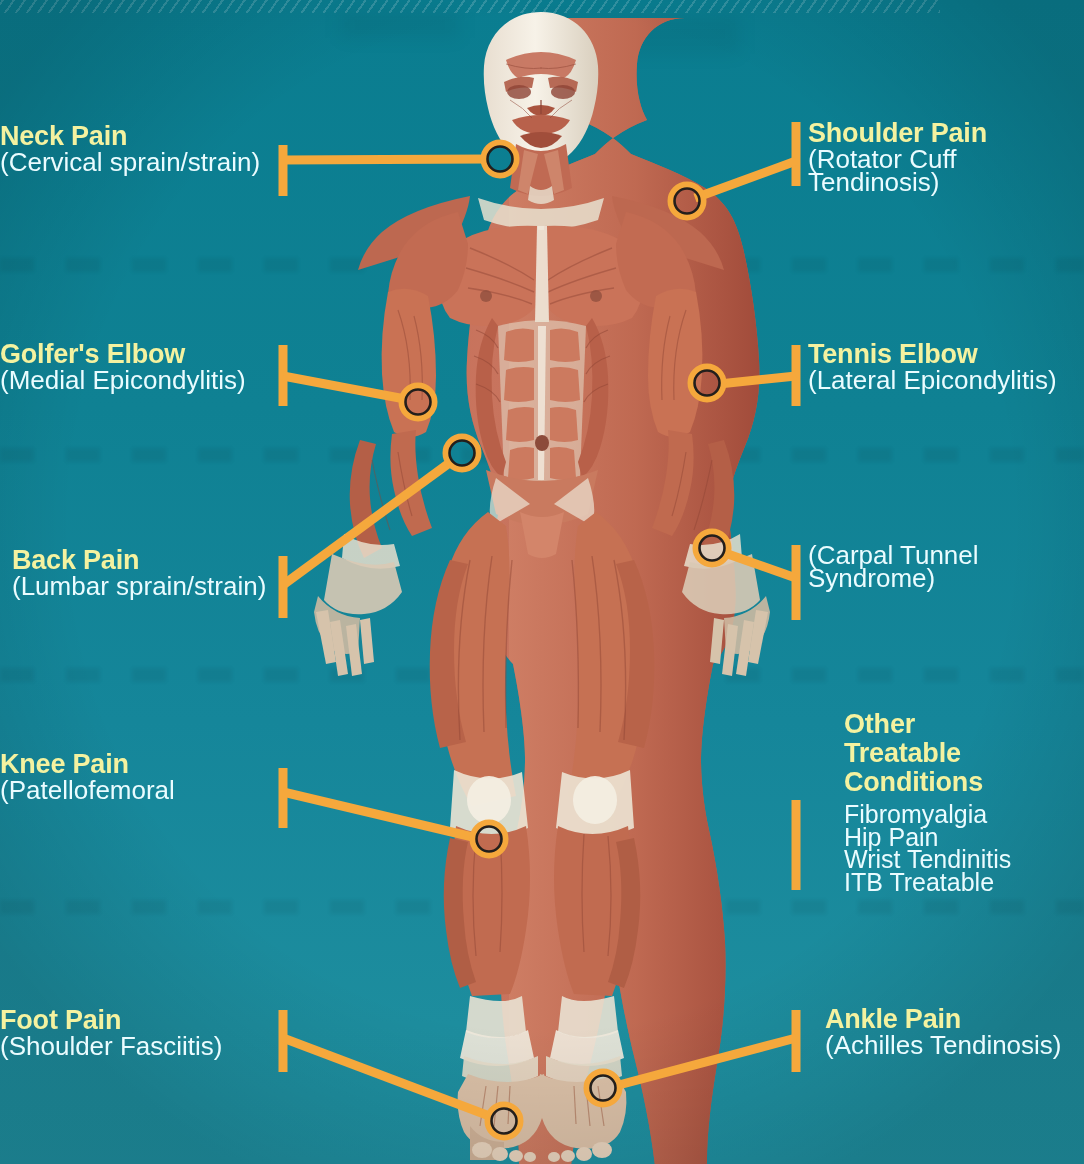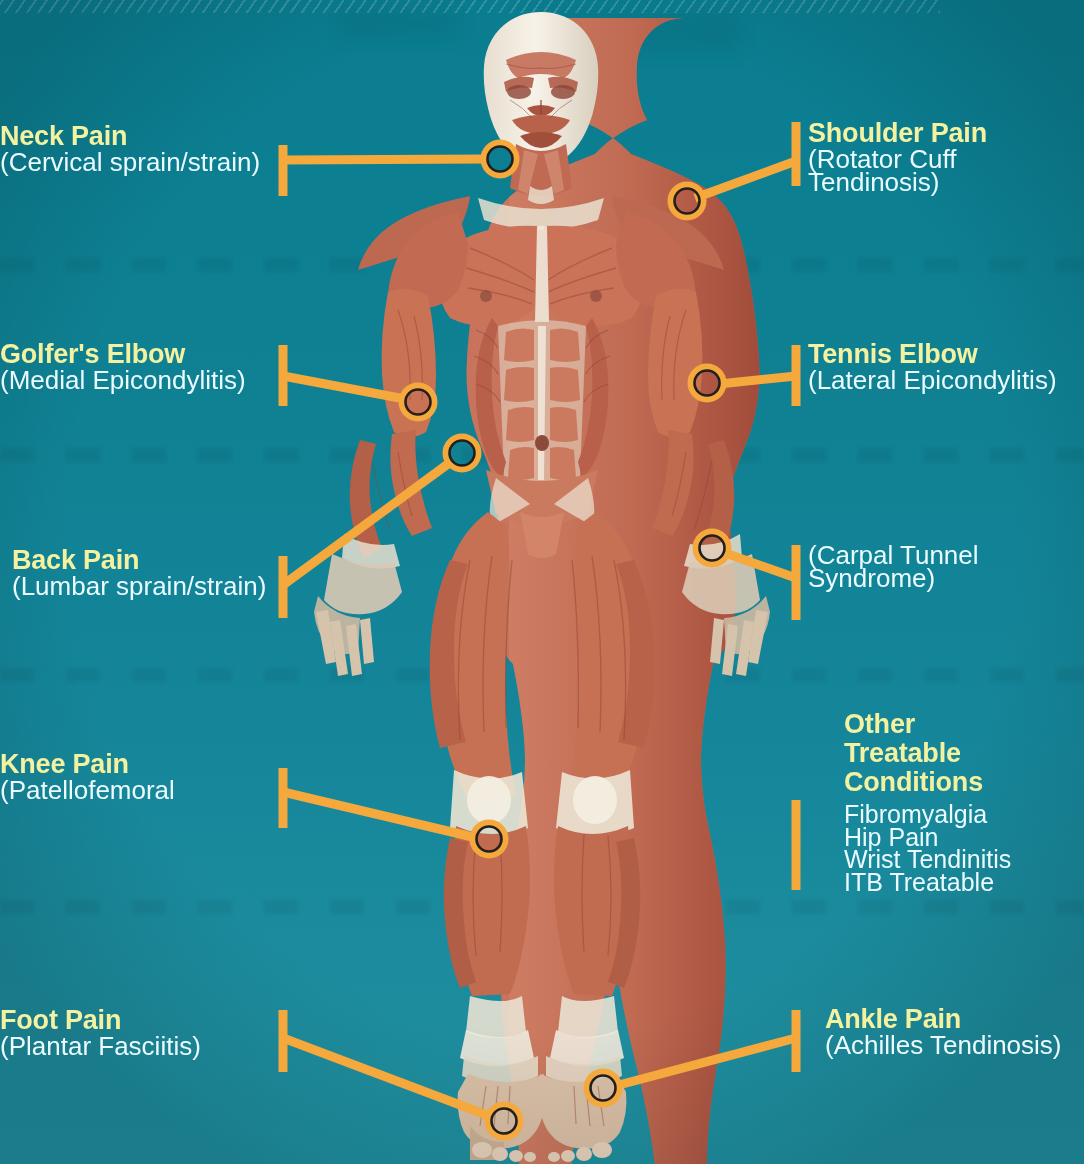--- a/index.html
+++ b/index.html
@@ -477,21 +477,21 @@
     <div class="sub">Syndrome)</div>
   </div>
 
   <div class="label left" style="left:0;top:749px;width:270px;">
     <div class="title">Knee Pain</div>
     <div class="sub">(Patellofemoral</div>
   </div>
 
   <div class="label left" style="left:0;top:1005px;width:270px;">
     <div class="title">Foot Pain</div>
-    <div class="sub">(Plantar Fasciitis)</div>
+    <div class="sub">(Shoulder Fasciitis)</div>
   </div>
 
   <div class="label right" style="left:808px;top:1004px;width:276px;margin-left:17px;">
     <div class="title">Ankle Pain</div>
     <div class="sub">(Achilles Tendinosis)</div>
   </div>
 
   <div id="other">
     <div class="ot-title">Other</div>
     <div class="ot-title">Treatable</div>

